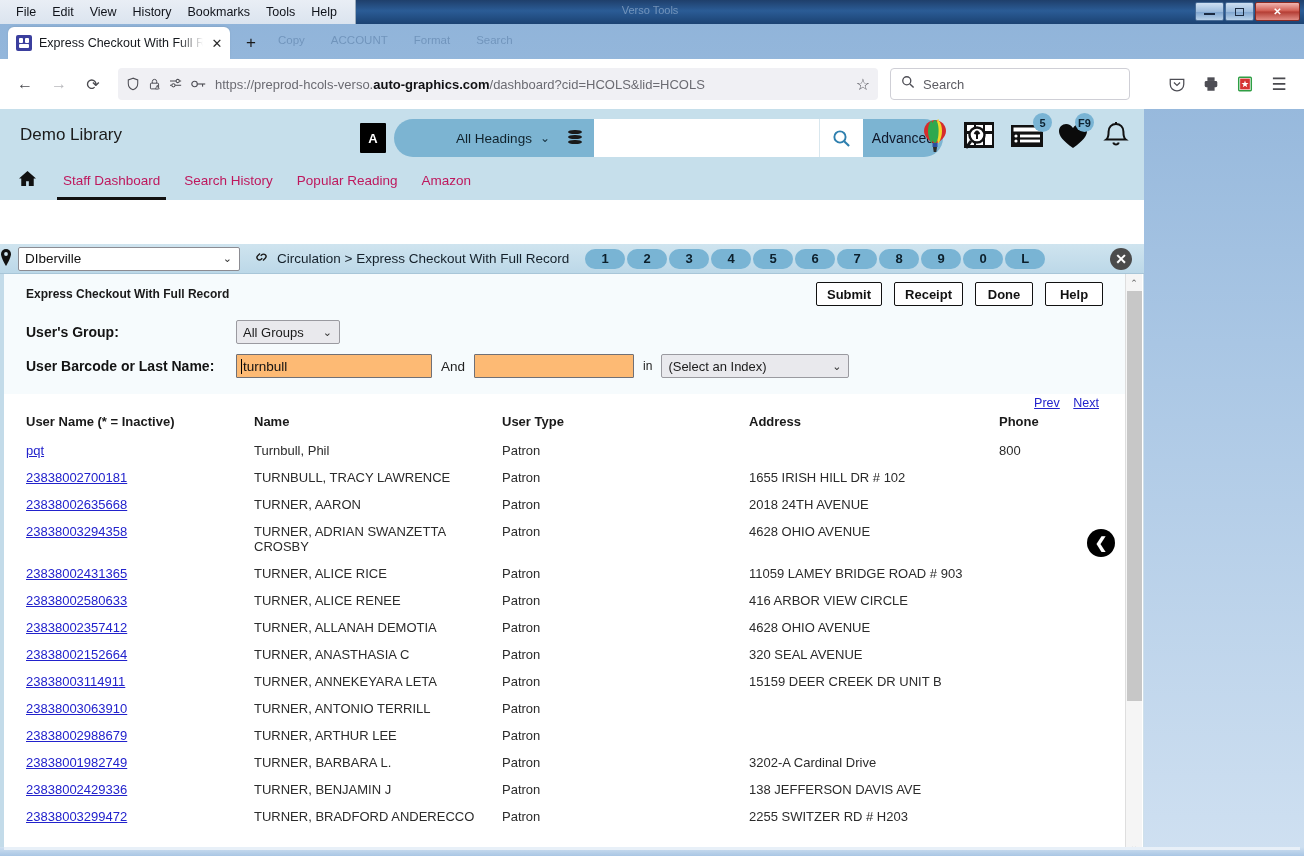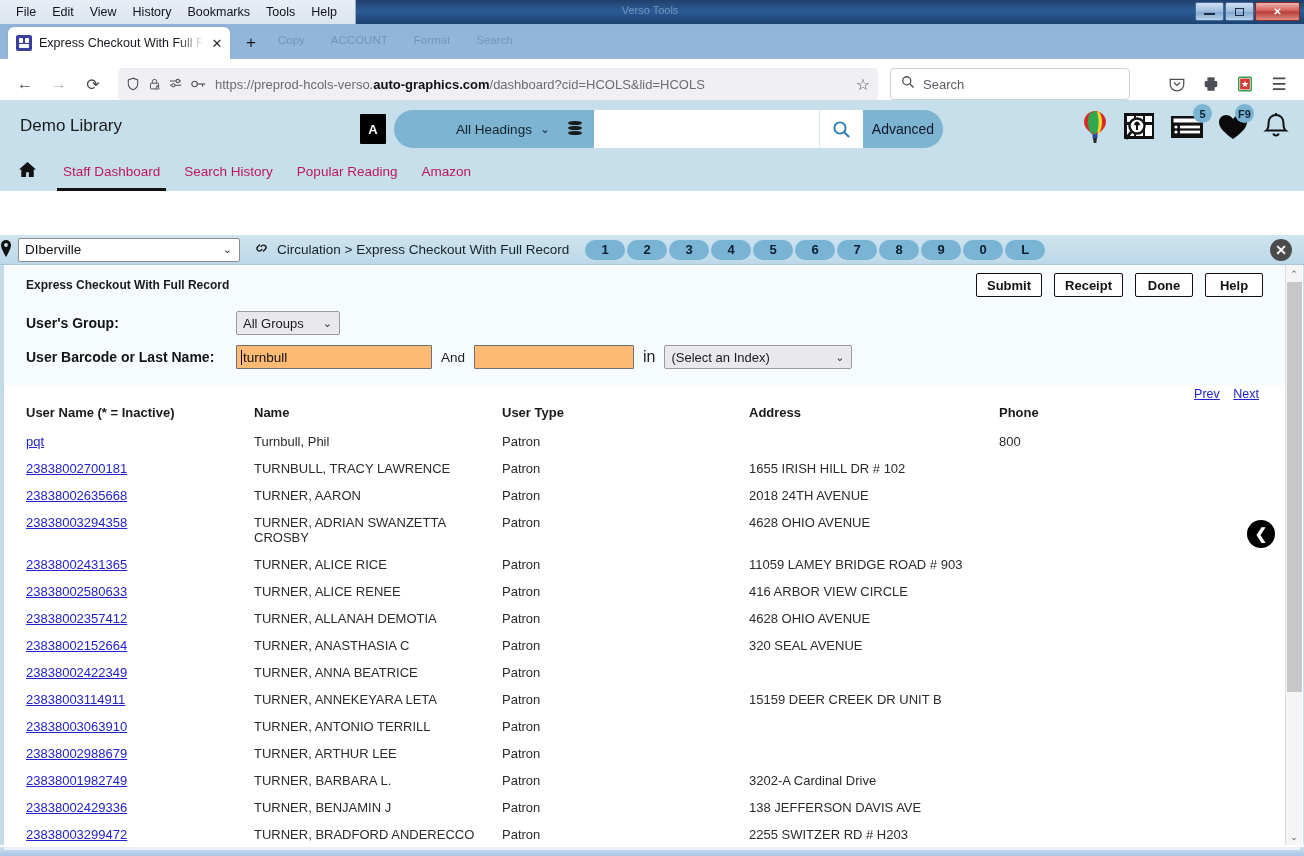--- a/index.html
+++ b/index.html
@@ -121,21 +121,21 @@
   .searchbar {
     flex: 0 0 240px; height:32px; margin-left:8px;
     background:#ffffff; border:1px solid #cfcfd6; border-radius:4px;
     display:flex; align-items:center; padding:0 10px; gap:8px;
   }
   .searchbar .s-ph { font-size:13px; color:#5c5c63; }
   .nav-right { margin-left:auto; display:flex; align-items:center; gap:4px; }
 
   
   .page {
-    position:absolute; top:100px; left:0; width:1304px; height:747px;
+    position:absolute; top:109px; left:0; width:1144px; height:747px;
     background:#ffffff; overflow:hidden;
   }
   .app-header {
     position:relative; height:52px; background:#c6dfeb;
     display:flex; align-items:center; padding-left:20px;
   }
   .lib-name { font-size:17px; color:#1b1b1b; }
   .hdr-center {
     position:absolute; left:360px; top:10px; display:flex; align-items:center; gap:0;
   }
@@ -262,21 +262,21 @@
   .sel .chev { position:absolute; right:7px; font-size:11px; color:#333; }
   .tinput {
     height:24px; background:#fdba74; border:1px solid #707076; border-radius:1px;
     font-size:13.5px; color:#111; display:flex; align-items:center; padding:0 4px;
     position:relative;
   }
   .caret {
     display:inline-block; width:1px; height:15px; background:#000; margin-right:1px;
   }
   .andlbl { font-size:13.5px; color:#222; margin:0 9px; }
-  .inlbl  { font-size:16px; color:#222; margin:0 9px; }
+  .inlbl  { font-size:12px; color:#222; margin:0 9px; }
 
   .prevnext {
     text-align:right; padding:2px 26px 0 0; font-size:12.5px;
   }
   .prevnext a { color:#2222cc; text-decoration:underline; margin-left:10px; }
 
   table.results { width:100%; border-collapse:collapse; margin-top:4px; }
   table.results th {
     text-align:left; font-size:13px; font-weight:bold; color:#1a1a1a;
     padding:0 0 8px 0;
@@ -671,27 +671,20 @@
                 <td class="c5"></td>
               </tr>
               <tr>
                 <td class="c1"><a>23838002152664</a></td>
                 <td class="c2">TURNER, ANASTHASIA C</td>
                 <td class="c3">Patron</td>
                 <td class="c4">320 SEAL AVENUE</td>
                 <td class="c5"></td>
               </tr>
               <tr>
-                <td class="c1"><a>23838002422349</a></td>
-                <td class="c2">TURNER, ANNA BEATRICE</td>
-                <td class="c3">Patron</td>
-                <td class="c4"></td>
-                <td class="c5"></td>
-              </tr>
-              <tr>
                 <td class="c1"><a>23838003114911</a></td>
                 <td class="c2">TURNER, ANNEKEYARA LETA</td>
                 <td class="c3">Patron</td>
                 <td class="c4">15159 DEER CREEK DR UNIT B</td>
                 <td class="c5"></td>
               </tr>
               <tr>
                 <td class="c1"><a>23838003063910</a></td>
                 <td class="c2">TURNER, ANTONIO TERRILL</td>
                 <td class="c3">Patron</td>

